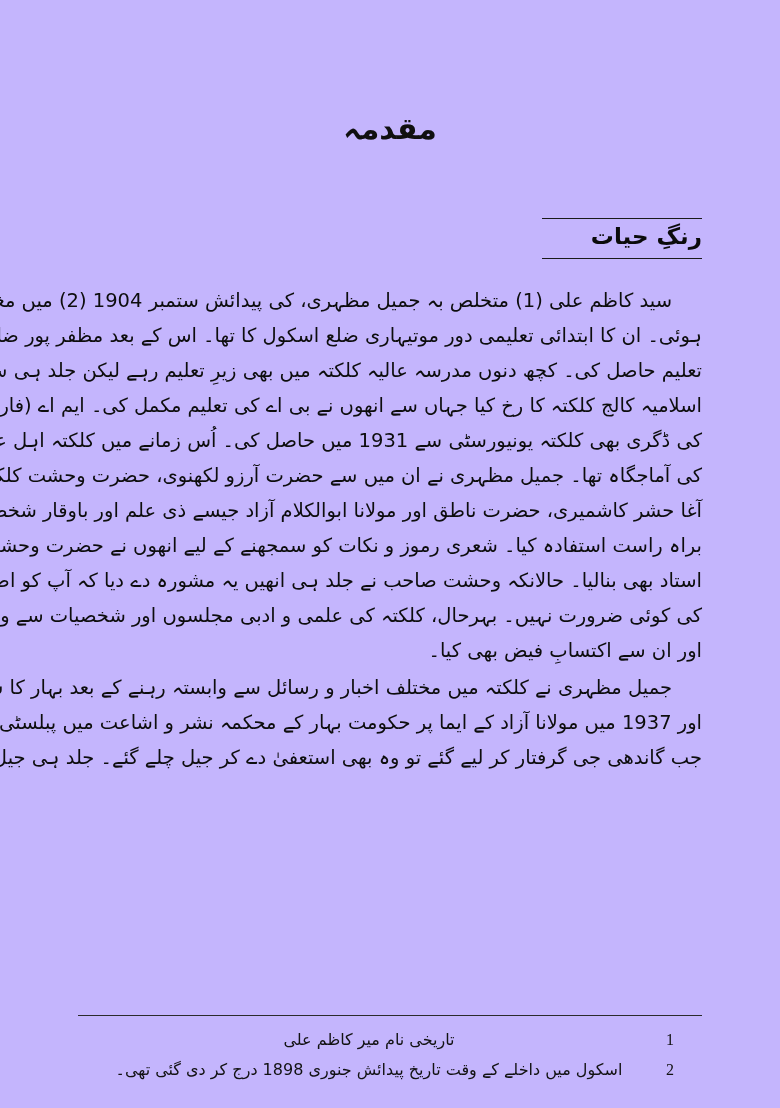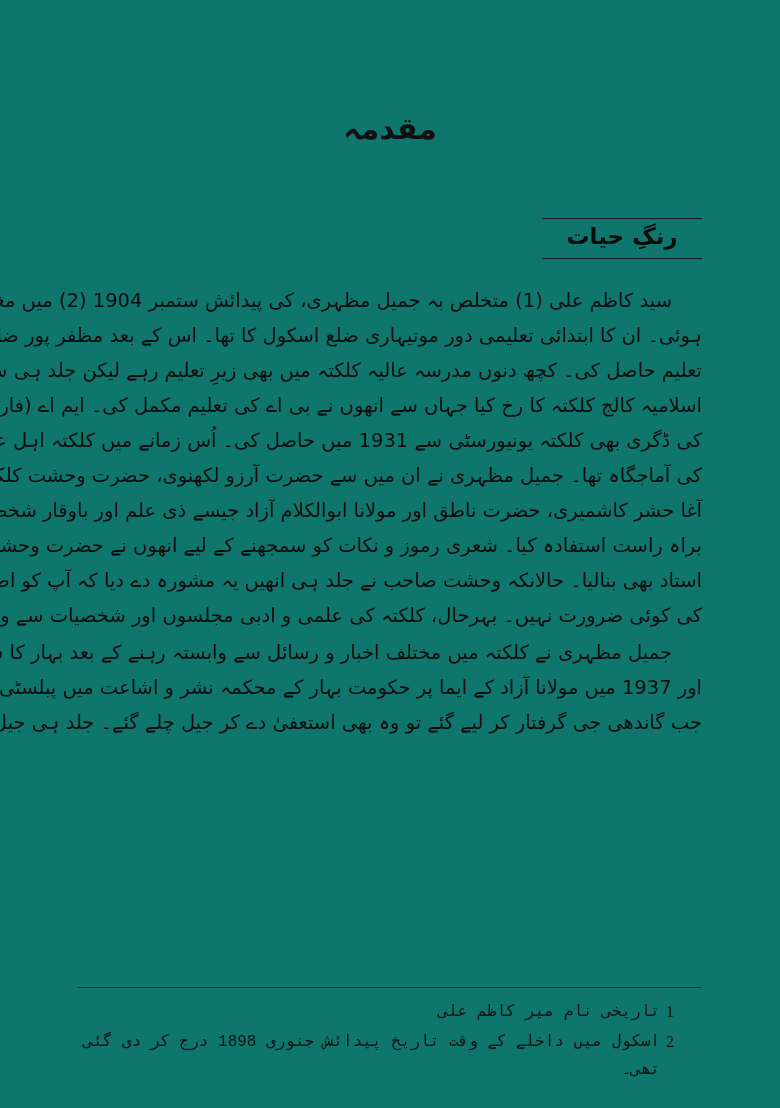--- a/index.html
+++ b/index.html
@@ -11,21 +11,21 @@
 
   body {
     font-family: "DejaVu Sans", "Liberation Sans", sans-serif;
   }
 
   .page {
     position: relative;
     width: 780px;
     height: 1108px;
     margin: 0 auto;
-    background: #0f766e;
+    background: #c4b5fd;
     overflow: hidden;
     box-sizing: border-box;
   }
 
   .page-inner {
     position: absolute;
     top: 0;
     right: 0;
     left: 0;
     bottom: 0;
@@ -44,21 +44,21 @@
     letter-spacing: 0.5px;
     direction: rtl;
   }
 
   .title-spacer {
     height: 68px;
   }
 
   
   .section-heading {
-    text-align: center;
+    text-align: right;
     font-size: 23px;
     font-weight: 700;
     color: #0b0b0b;
     margin: 0;
     padding: 0 0 4px 0;
     direction: rtl;
     line-height: 1.35;
   }
 
   .heading-block {
@@ -146,21 +146,21 @@
     direction: ltr;
   }
 
   .footnote-text {
     flex: 1 1 auto;
     text-align: right;
     direction: rtl;
   }
 
   .fn-center {
-    font-family: Liberation Mono, monospace;
+    text-align: center;
   }
 </style>
 </head>
 <body>
 
 <div class="page">
   <div class="page-inner">
 
     <h1 class="chapter-title">مقدمہ</h1>
 
@@ -178,20 +178,21 @@
         <span class="line first-indent">سید کاظم علی (1) متخلص بہ جمیل مظہری، کی پیدائش ستمبر 1904 (2) میں مغلپورہ، پٹنہ میں</span>
         <span class="line">ہوئی۔ ان کا ابتدائی تعلیمی دور موتیہاری ضلع اسکول کا تھا۔ اس کے بعد مظفر پور ضلع اسکول میں</span>
         <span class="line">تعلیم حاصل کی۔ کچھ دنوں مدرسہ عالیہ کلکتہ میں بھی زیرِ تعلیم رہے لیکن جلد ہی سینٹ زیویرس اور</span>
         <span class="line">اسلامیہ کالج کلکتہ کا رخ کیا جہاں سے انھوں نے بی اے کی تعلیم مکمل کی۔ ایم اے (فارسی)</span>
         <span class="line">کی ڈگری بھی کلکتہ یونیورسٹی سے 1931 میں حاصل کی۔ اُس زمانے میں کلکتہ اہل علم حضرات</span>
         <span class="line">کی آماجگاہ تھا۔ جمیل مظہری نے ان میں سے حضرت آرزو لکھنوی، حضرت وحشت کلکتوی،</span>
         <span class="line">آغا حشر کاشمیری، حضرت ناطق اور مولانا ابوالکلام آزاد جیسے ذی علم اور باوقار شخصیتوں سے</span>
         <span class="line">براہ راست استفادہ کیا۔ شعری رموز و نکات کو سمجھنے کے لیے انھوں نے حضرت وحشت کو اپنا</span>
         <span class="line">استاد بھی بنالیا۔ حالانکہ وحشت صاحب نے جلد ہی انھیں یہ مشورہ دے دیا کہ آپ کو اصلاح</span>
         <span class="line">کی کوئی ضرورت نہیں۔ بہرحال، کلکتہ کی علمی و ادبی مجلسوں اور شخصیات سے وہ متاثر بھی ہوئے</span>
+        <span class="line last">اور ان سے اکتسابِ فیض بھی کیا۔</span>
       </div>
 
       <div class="para">
         <span class="line first-indent">جمیل مظہری نے کلکتہ میں مختلف اخبار و رسائل سے وابستہ رہنے کے بعد بہار کا سفر کیا</span>
         <span class="line">اور 1937 میں مولانا آزاد کے ایما پر حکومت بہار کے محکمہ نشر و اشاعت میں پبلسٹی افسر (اردو)</span>
         <span class="line">جب گاندھی جی گرفتار کر لیے گئے تو وہ بھی استعفیٰ دے کر جیل چلے گئے۔ جلد ہی جیل سے</span>
       </div>
 
     </div>
   </div>

